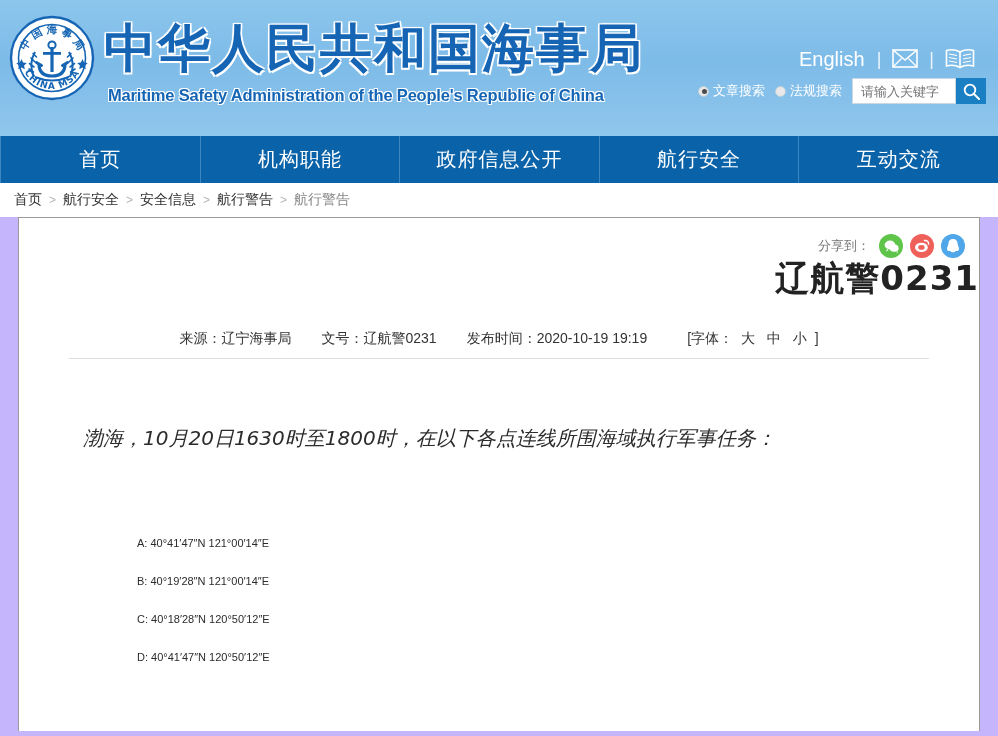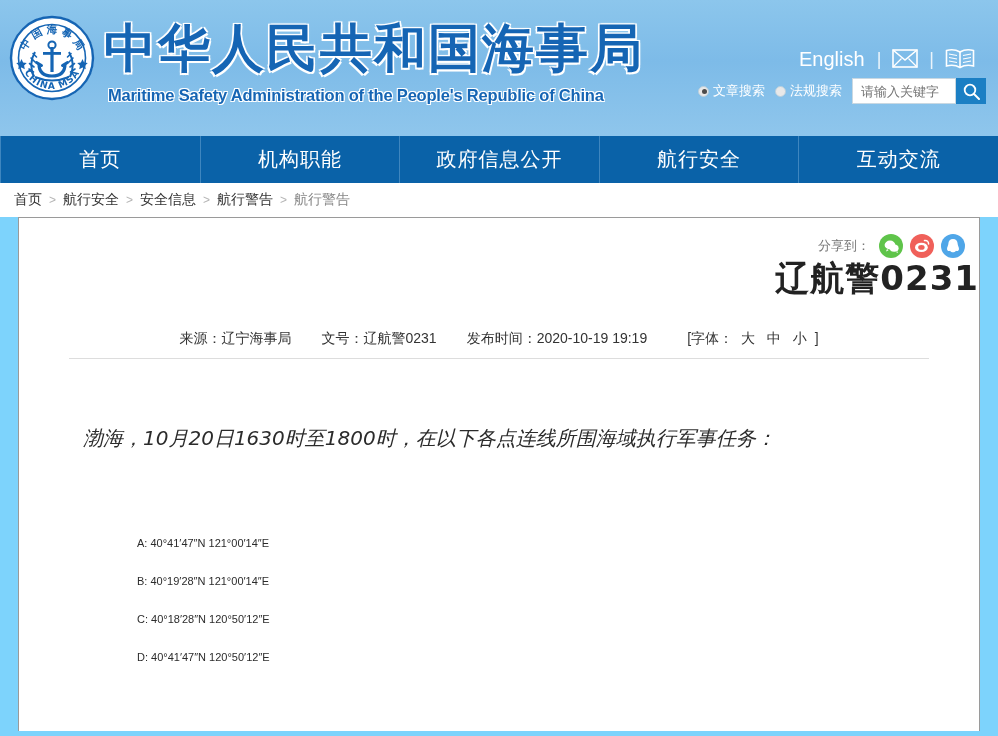--- a/index.html
+++ b/index.html
@@ -174,21 +174,21 @@
     background: #ffffff;
   }
   .crumb a { color: #333333; text-decoration: none; cursor: pointer; }
   .crumb .cs { color: #b4b4b4; margin: 0 7px; font-size: 12px; }
   .crumb .last { color: #888888; }
 
   
   .page-bg {
     position: relative;
     height: 519px;
-    background: #7dd3fc;
+    background: #c4b5fd;
     padding: 0 18px;
   }
   .card {
     position: relative;
     height: 514px;
     background: #ffffff;
     border: 1px solid #9a9a9a;
     border-bottom: none;
     overflow: hidden;
   }

